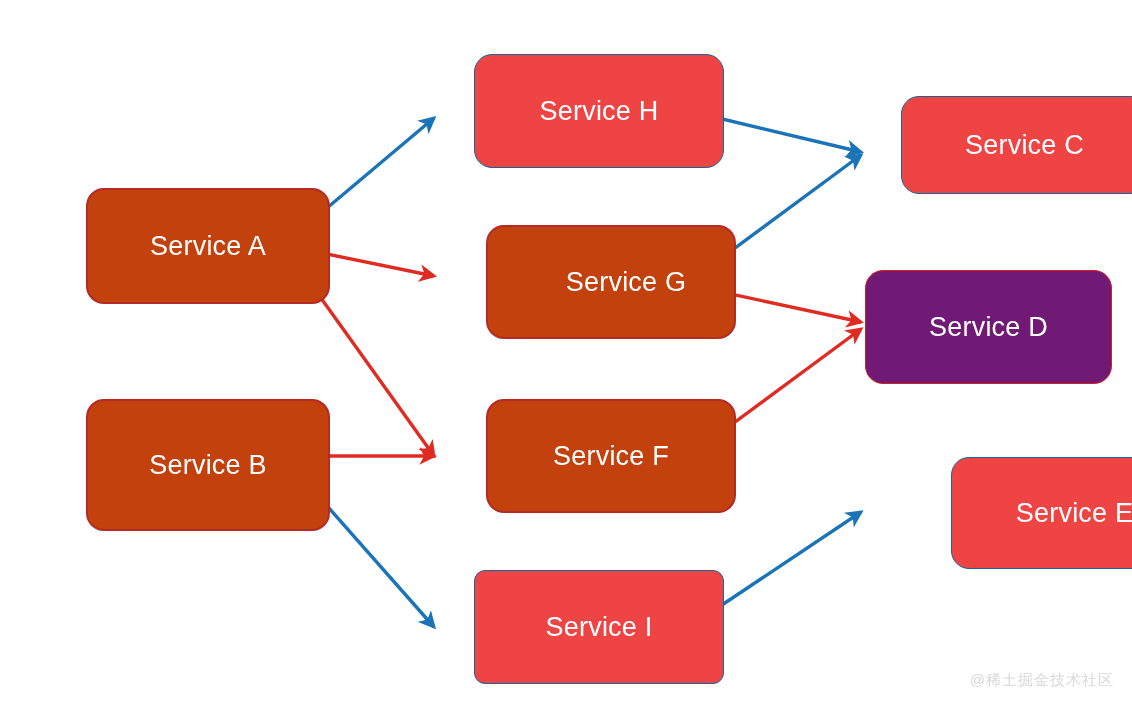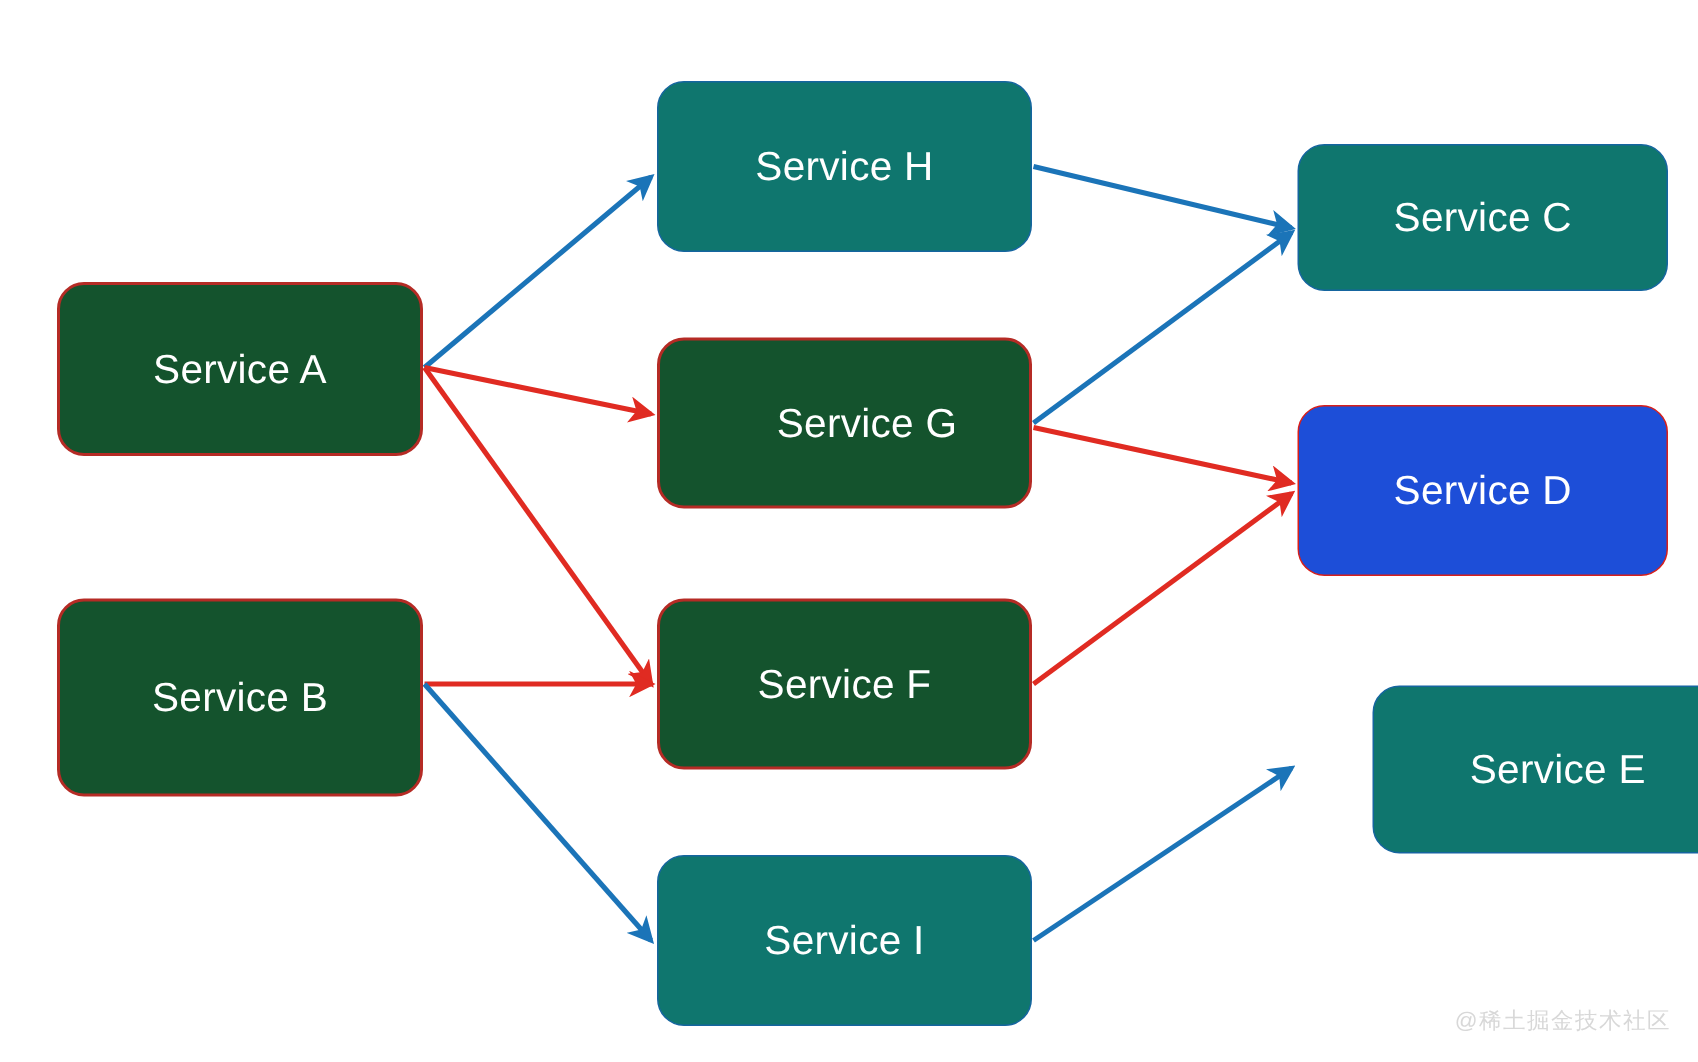--- a/index.html
+++ b/index.html
@@ -34,29 +34,31 @@
     border-radius: 18px;
     color: #ffffff;
     font-size: 27px;
     font-weight: 400;
     letter-spacing: 0.2px;
     text-align: center;
     line-height: 1;
     user-select: none;
   }
   .node-salmon {
-    background: #14532d;
+    background: #c2410c;
     border: 2.5px solid #B52B25;
+    margin-left: 48px;
   }
   .node-blue {
-    background: #0f766e;
+    background: #ef4444;
     border: 1.5px solid #15659F;
+    margin-left: 36px;
   }
   .node-red {
-    background: #1d4ed8;
+    background: #701a75;
     border: 1.5px solid #D71F1B;
   }
   .watermark {
     position: absolute;
     right: 18px;
     bottom: 18px;
     color: #D8D8D8;
     font-size: 15px;
     letter-spacing: 1px;
     white-space: nowrap;
@@ -101,21 +103,21 @@
       </div>
       <div class="node node-blue" style="left: 438px; top: 54px; width: 250px; height: 114px;">
         <span>Service H</span>
       </div>
       <div class="node node-salmon" style="left: 438px; top: 225px; width: 250px; height: 114px; padding-left: 30px;">
         <span>Service G</span>
       </div>
       <div class="node node-salmon" style="left: 438px; top: 399px; width: 250px; height: 114px; text-align: right;">
         <span>Service F</span>
       </div>
-      <div class="node node-blue" style="left: 438px; top: 570px; width: 250px; height: 114px;">
+      <div class="node node-blue" style="left: 438px; top: 570px; width: 250px; height: 114px; border-radius: 11px;">
         <span>Service I</span>
       </div>
       <div class="node node-blue" style="left: 865px; top: 96px; width: 247px; height: 98px;">
         <span>Service C</span>
       </div>
       <div class="node node-red" style="left: 865px; top: 270px; width: 247px; height: 114px;">
         <span>Service D</span>
       </div>
       <div class="node node-blue" style="left: 915px; top: 457px; width: 247px; height: 112px;">
         <span>Service E</span>

